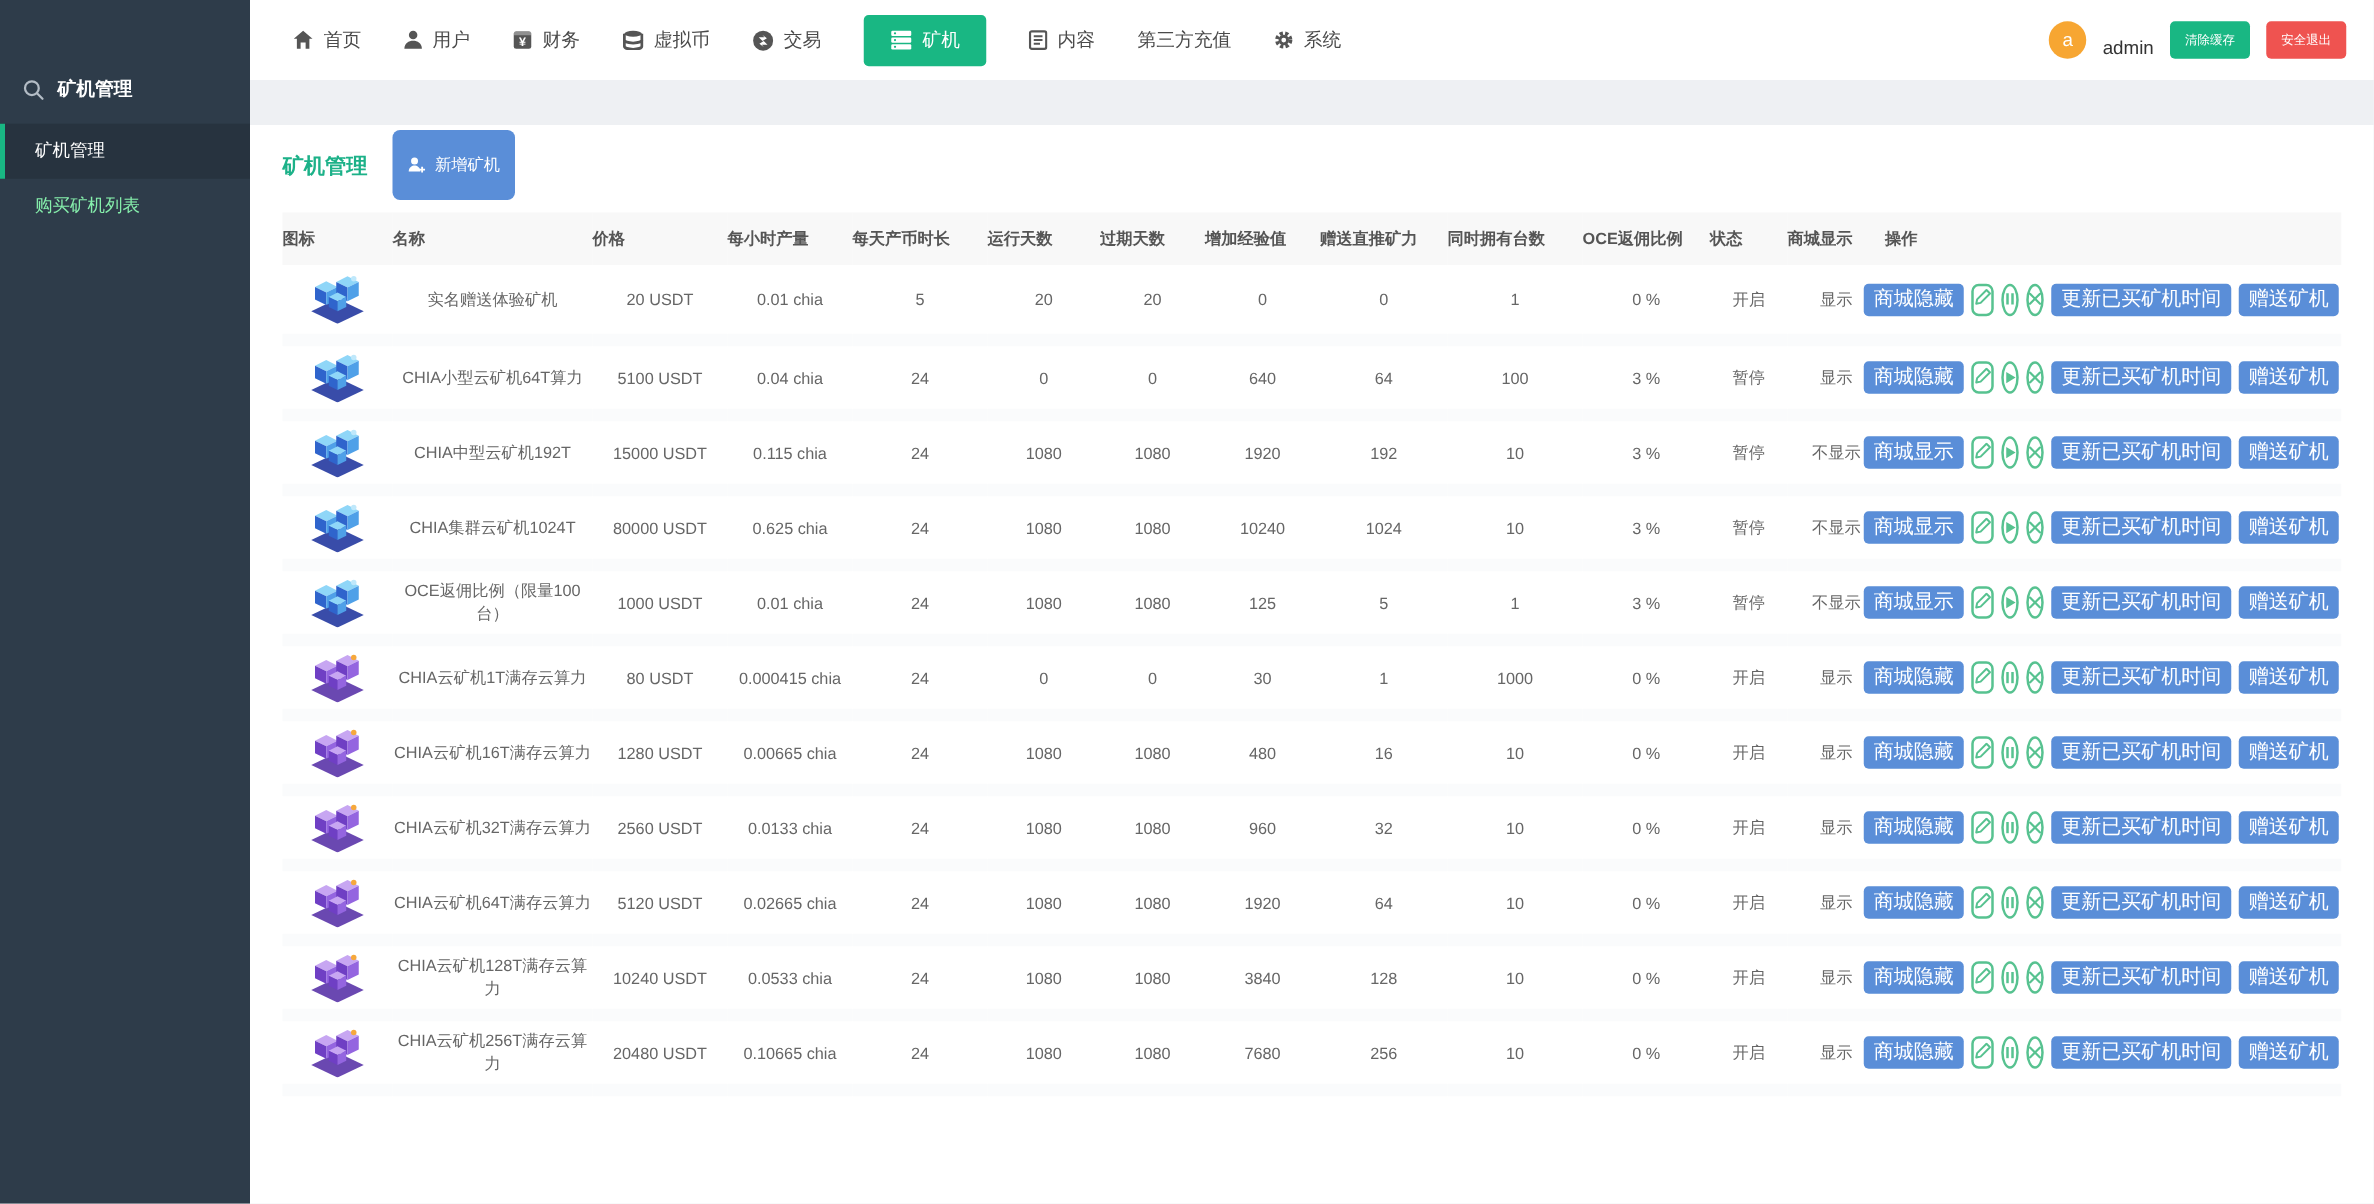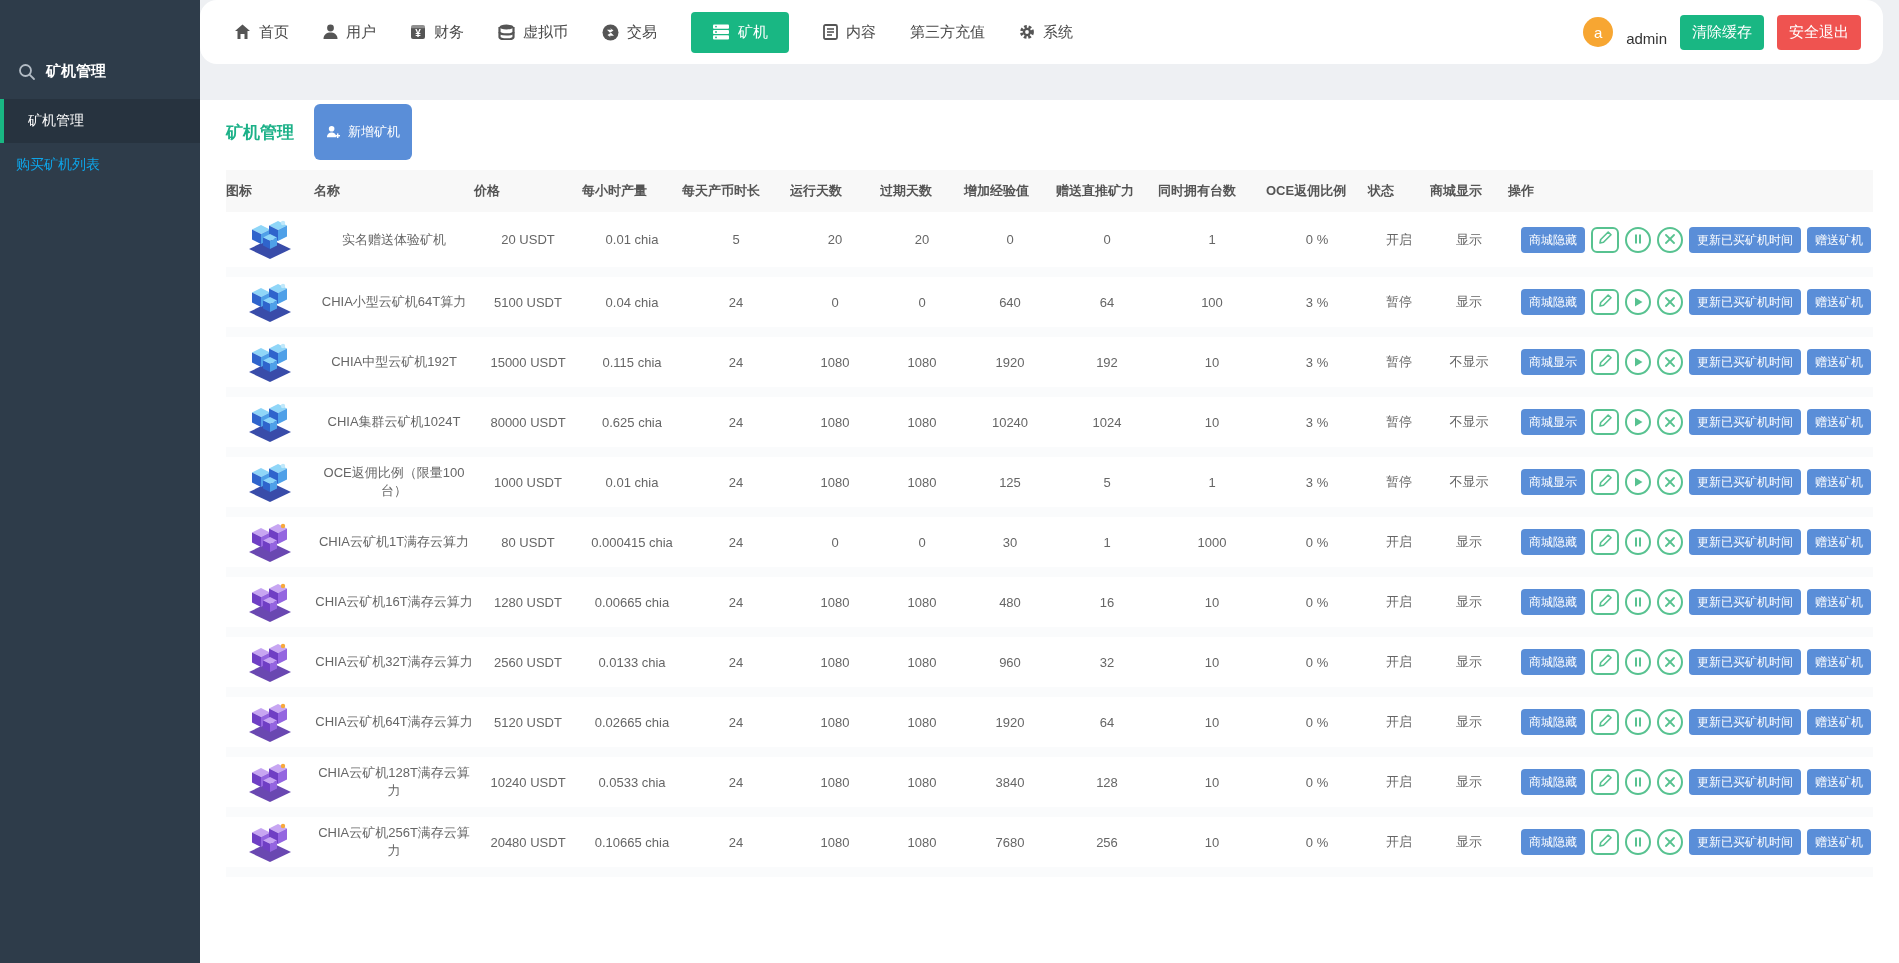--- a/index.html
+++ b/index.html
@@ -16,48 +16,48 @@
   *{margin:0;padding:0;box-sizing:border-box;}
   html,body{width:1899px;height:963px;overflow:hidden;}
   body{font-family:"Liberation Sans","DejaVu Sans",sans-serif;background:var(--page-bg);position:relative;font-size:13px;color:#666;}
 
   
   .sidebar{position:absolute;left:0;top:0;width:200px;height:963px;background:var(--sidebar-bg);z-index:5;}
   .sidebar-search{margin-top:62px;display:flex;align-items:center;gap:10px;padding:0 20px 18px 18px;}
   .sidebar-search svg{flex:0 0 auto;}
   .sidebar-search span{color:#fff;font-weight:bold;font-size:15px;}
   .sidebar-menu{list-style:none;}
-  .sidebar-item{height:44px;display:flex;align-items:center;padding-left:16px;color:#0ea5e9;font-size:14px;cursor:pointer;}
+  .sidebar-item{height:44px;display:flex;align-items:center;padding-left:28px;color:#86efac;font-size:14px;cursor:pointer;}
   .sidebar-item.active{background:var(--sidebar-active-bg);border-left:4px solid var(--accent-green);padding-left:24px;color:#fff;}
 
   
-  .topbar{position:absolute;left:200px;top:0;right:16px;height:64px;background:#fff;display:flex;align-items:center;padding:0 22px 0 34px;z-index:4;border-radius:17px;}
+  .topbar{position:absolute;left:200px;top:0;right:0;height:64px;background:#fff;display:flex;align-items:center;padding:0 22px 0 34px;z-index:4;}
   .nav-items{display:flex;align-items:center;gap:34px;}
   .nav-item{display:flex;align-items:center;gap:8px;color:#4a4a4a;font-size:15px;cursor:pointer;white-space:nowrap;}
   .nav-item svg{display:block;}
   .nav-item.active{background:var(--accent-green);color:#fff;padding:11px 21px;border-radius:4px;}
   .topbar-right{margin-left:auto;display:flex;align-items:center;gap:13px;}
   .avatar{width:30px;height:30px;border-radius:50%;background:var(--avatar-orange);color:#fff;display:flex;align-items:center;justify-content:center;font-size:15px;cursor:pointer;}
   .username{color:#333;font-size:15px;margin-top:12px;}
-  .btn-top{border:none;color:#fff;font-size:15px;padding:8px 12px;border-radius:4px;cursor:pointer;font-family:inherit;}
+  .btn-top{border:none;color:#fff;font-size:10px;padding:8px 12px;border-radius:4px;cursor:pointer;font-family:inherit;}
   .btn-cache{background:var(--accent-green);}
   .btn-logout{background:var(--accent-red);}
 
   
   .page{position:absolute;left:200px;top:64px;right:0;bottom:0;background:var(--page-bg);}
   .card{position:absolute;top:36px;left:0;right:0;bottom:0;background:#fff;padding:12px 26px 0 26px;}
   .card-header{display:flex;align-items:center;height:40px;}
   .page-title{color:var(--title-green);font-size:17px;font-weight:bold;}
   .btn-add{margin-left:20px;background:var(--accent-blue);border:none;color:#fff;font-size:13px;padding:19px 12px;border-radius:6px;display:flex;align-items:center;gap:7px;cursor:pointer;font-family:inherit;text-align:center;}
 
   table{width:1647px;margin-top:18px;border-collapse:collapse;table-layout:fixed;}
   thead th{height:42px;background:#f8f8f8;font-size:13px;color:#555;font-weight:bold;text-align:left;}
   tbody td{height:60px;background:#fff;border-bottom:10px solid #fafbfc;text-align:center;font-size:13px;color:#666;vertical-align:middle;}
   td.cell-actions .actions-wrap{display:flex;align-items:center;justify-content:flex-end;gap:6px;padding-right:2px;}
-  .btn-blue{background:var(--accent-blue);border:none;color:#fff;font-size:12px;height:26px;line-height:26px;padding:0 8px;border-radius:4px;cursor:pointer;white-space:nowrap;font-family:inherit;}
+  .btn-blue{background:var(--accent-blue);border:none;color:#fff;font-size:16px;height:26px;line-height:26px;padding:0 8px;border-radius:4px;cursor:pointer;white-space:nowrap;font-family:inherit;}
   .icon-btn{width:26px;height:26px;border:2px solid var(--icon-green);background:#fff;display:flex;align-items:center;justify-content:center;cursor:pointer;padding:0;}
   .icon-btn.square{border-radius:6px;width:28px;}
   .icon-btn.round{border-radius:50%;}
   .machine-icon{display:inline-block;}
 </style>
 </head>
 <body>
 
 <aside class="sidebar">
   <div class="sidebar-search">

